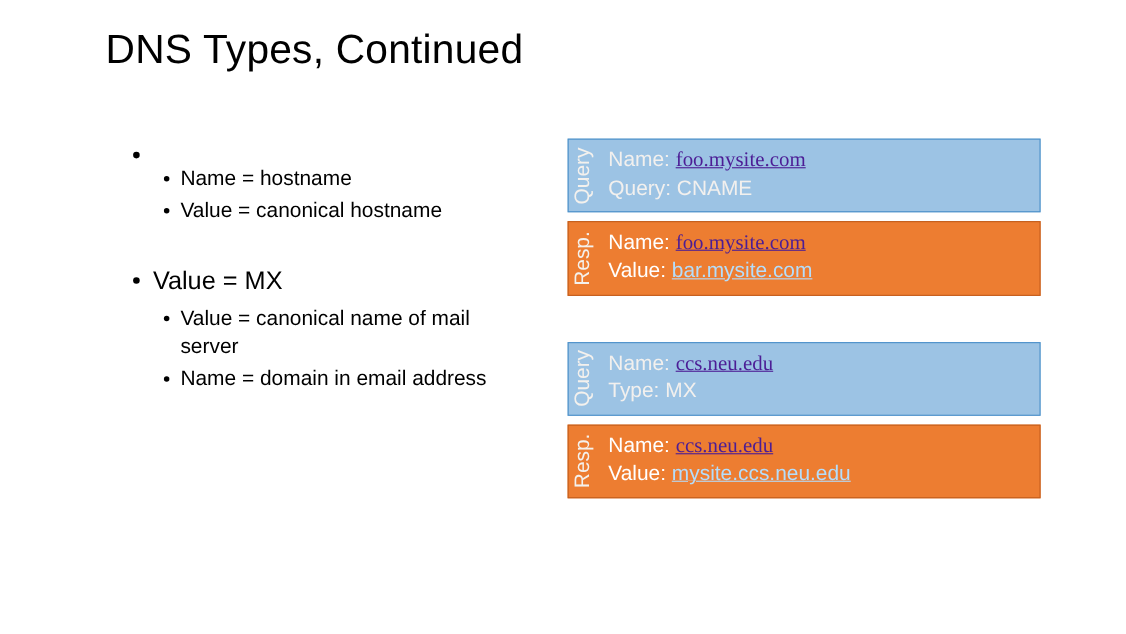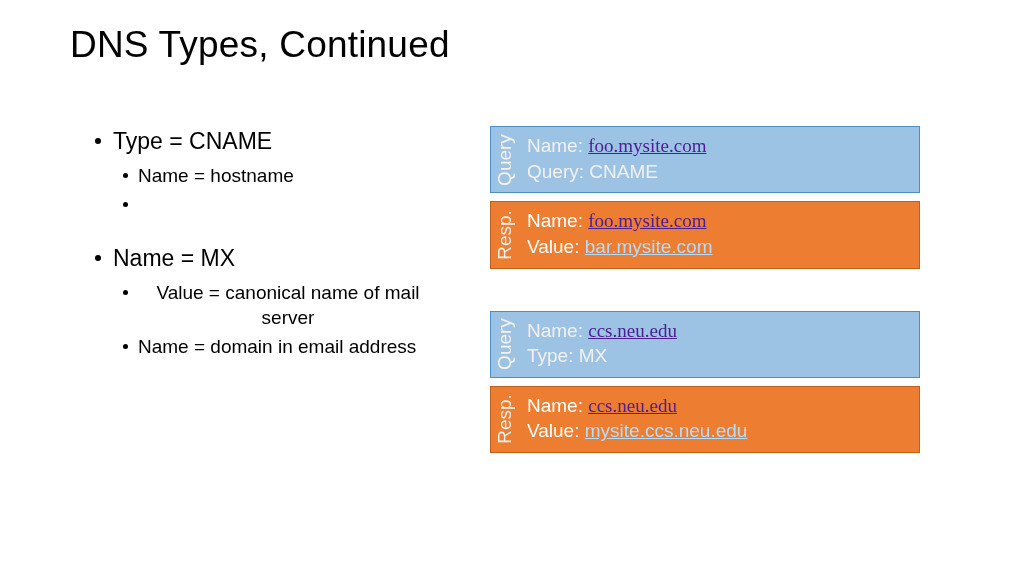--- a/index.html
+++ b/index.html
@@ -1,30 +1,30 @@
 <!DOCTYPE html>
 <html><head>
 <meta charset="utf-8">
 <style>
   * { box-sizing: border-box; margin: 0; padding: 0; }
   html, body { width: 1024px; height: 576px; background: #fff; font-family: "Segoe UI Light", "Segoe UI", "Helvetica Neue", Arial, sans-serif; color: #000; }
-  .slide { position: relative; width: 1024px; height: 576px; padding: 24px 70px 0 70px; }
+  .slide { position: relative; width: 1024px; height: 576px; padding: 24px 70px 0 96px; }
   .title { font-size: 37px; font-weight: 300; letter-spacing: 0.2px; margin-bottom: 60px; }
   .columns { display: flex; }
   .left { width: 410px; padding-left: 25px; }
   .right { width: 430px; margin-left: 10px; }
   ul.top { list-style: none; }
   ul.top > li { margin-bottom: 36px; }
   .bullet-row { display: flex; align-items: flex-start; }
   .dot { display: inline-block; width: 6px; height: 6px; background: #000; border-radius: 50%; flex-shrink: 0; margin-top: 12px; margin-right: 12px; }
   .dot-sm { display: inline-block; width: 5px; height: 5px; background: #000; border-radius: 50%; flex-shrink: 0; margin-top: 10px; margin-right: 10px; }
   .l1 { font-size: 23px; line-height: 1.35; }
   ul.sub { list-style: none; margin-top: 6px; padding-left: 28px; }
   ul.sub > li { margin-bottom: 3px; }
-  .l2 { font-size: 19px; line-height: 1.35; max-width: 300px; text-align: center; }
+  .l2 { font-size: 19px; line-height: 1.35; max-width: 300px; }
   .box { border: 1.5px solid; display: flex; margin-bottom: 8px; }
   .box-blue { background: #9CC3E4; border-color: #4A8FC9; }
   .box-orange { background: #ED7D31; border-color: #C25D1C; }
   .box-tab { width: 28px; display: flex; align-items: center; justify-content: center; }
   .box-tab span { transform: rotate(-90deg); white-space: nowrap; font-size: 19px; color: #F4F1ED; }
   .box-body { flex: 1; padding: 6px 8px 8px 8px; font-size: 19px; line-height: 1.35; color: #fff; }
   .box-blue .box-body { color: #F4F1ED; }
   .lbl { color: #fff; }
   .box-blue .lbl { color: #F2F0EE; }
   .link-dark { color: #4c1d95; text-decoration: underline; font-family: Liberation Serif, serif; }
@@ -37,36 +37,36 @@
 <div class="slide">
   <h1 class="title">DNS Types, Continued</h1>
 
   <div class="columns">
 
     <div class="left">
       <ul class="top">
         <li>
           <div class="bullet-row">
             <span class="dot"></span>
-            <span class="l1">Type = CNAME</span>
           </div>
           <ul class="sub">
             <li class="bullet-row">
               <span class="dot-sm"></span>
               <span class="l2">Name = hostname</span>
             </li>
             <li class="bullet-row">
               <span class="dot-sm"></span>
+              <span class="l2">Value = canonical hostname</span>
             </li>
           </ul>
         </li>
         <li>
           <div class="bullet-row">
             <span class="dot"></span>
-            <span class="l1">Name = MX</span>
+            <span class="l1">Value = MX</span>
           </div>
           <ul class="sub">
             <li class="bullet-row">
               <span class="dot-sm"></span>
               <span class="l2">Value = canonical name of mail server</span>
             </li>
             <li class="bullet-row">
               <span class="dot-sm"></span>
               <span class="l2">Name = domain in email address</span>
             </li>

